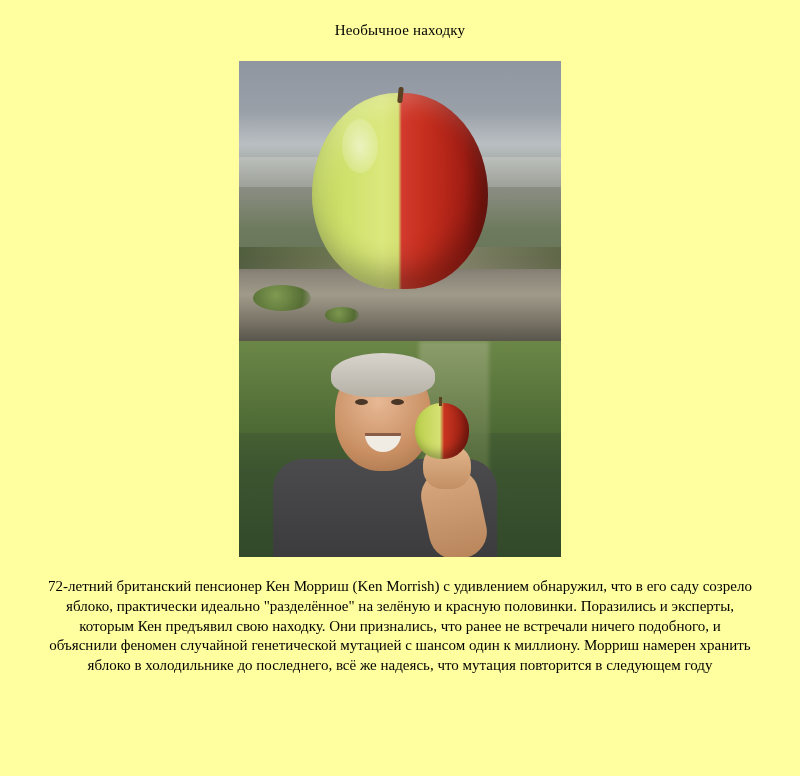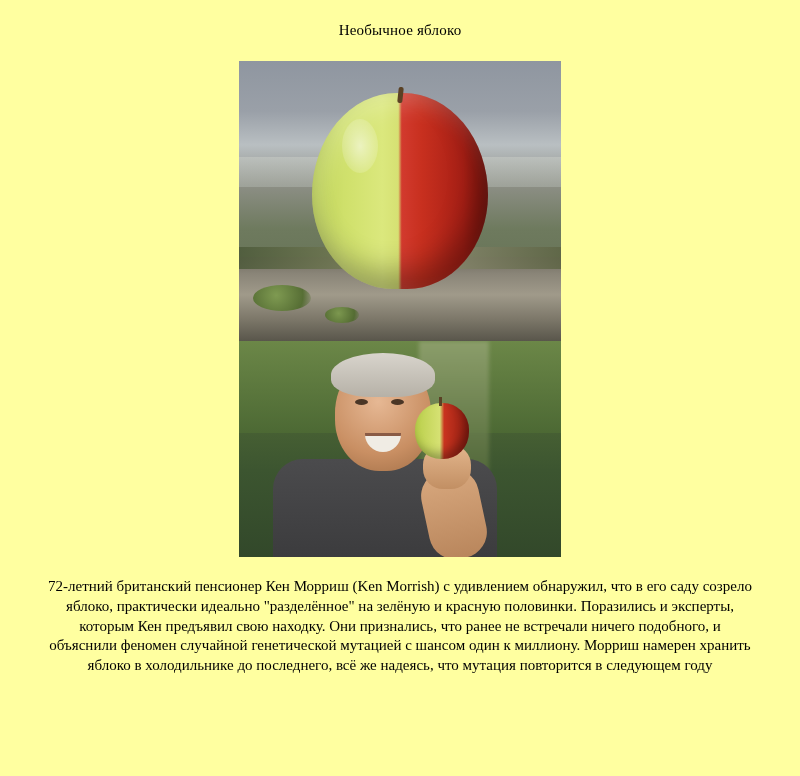--- a/index.html
+++ b/index.html
@@ -239,21 +239,21 @@
     font-size: 15px;
     line-height: 1.32;
     font-family: "Liberation Serif", serif;
   }
 </style>
 </head>
 <body>
 
 <div class="page">
 
-  <div class="title">Необычное яблоко</div>
+  <div class="title">Необычное находку</div>
 
   <div class="figure">
 
     <div class="photo photo-top">
       <div class="blur-band"></div>
       <div class="stone"></div>
       <div class="moss"></div>
       <div class="moss two"></div>
       <div class="apple-stem"></div>
       <div class="apple-big"></div>

